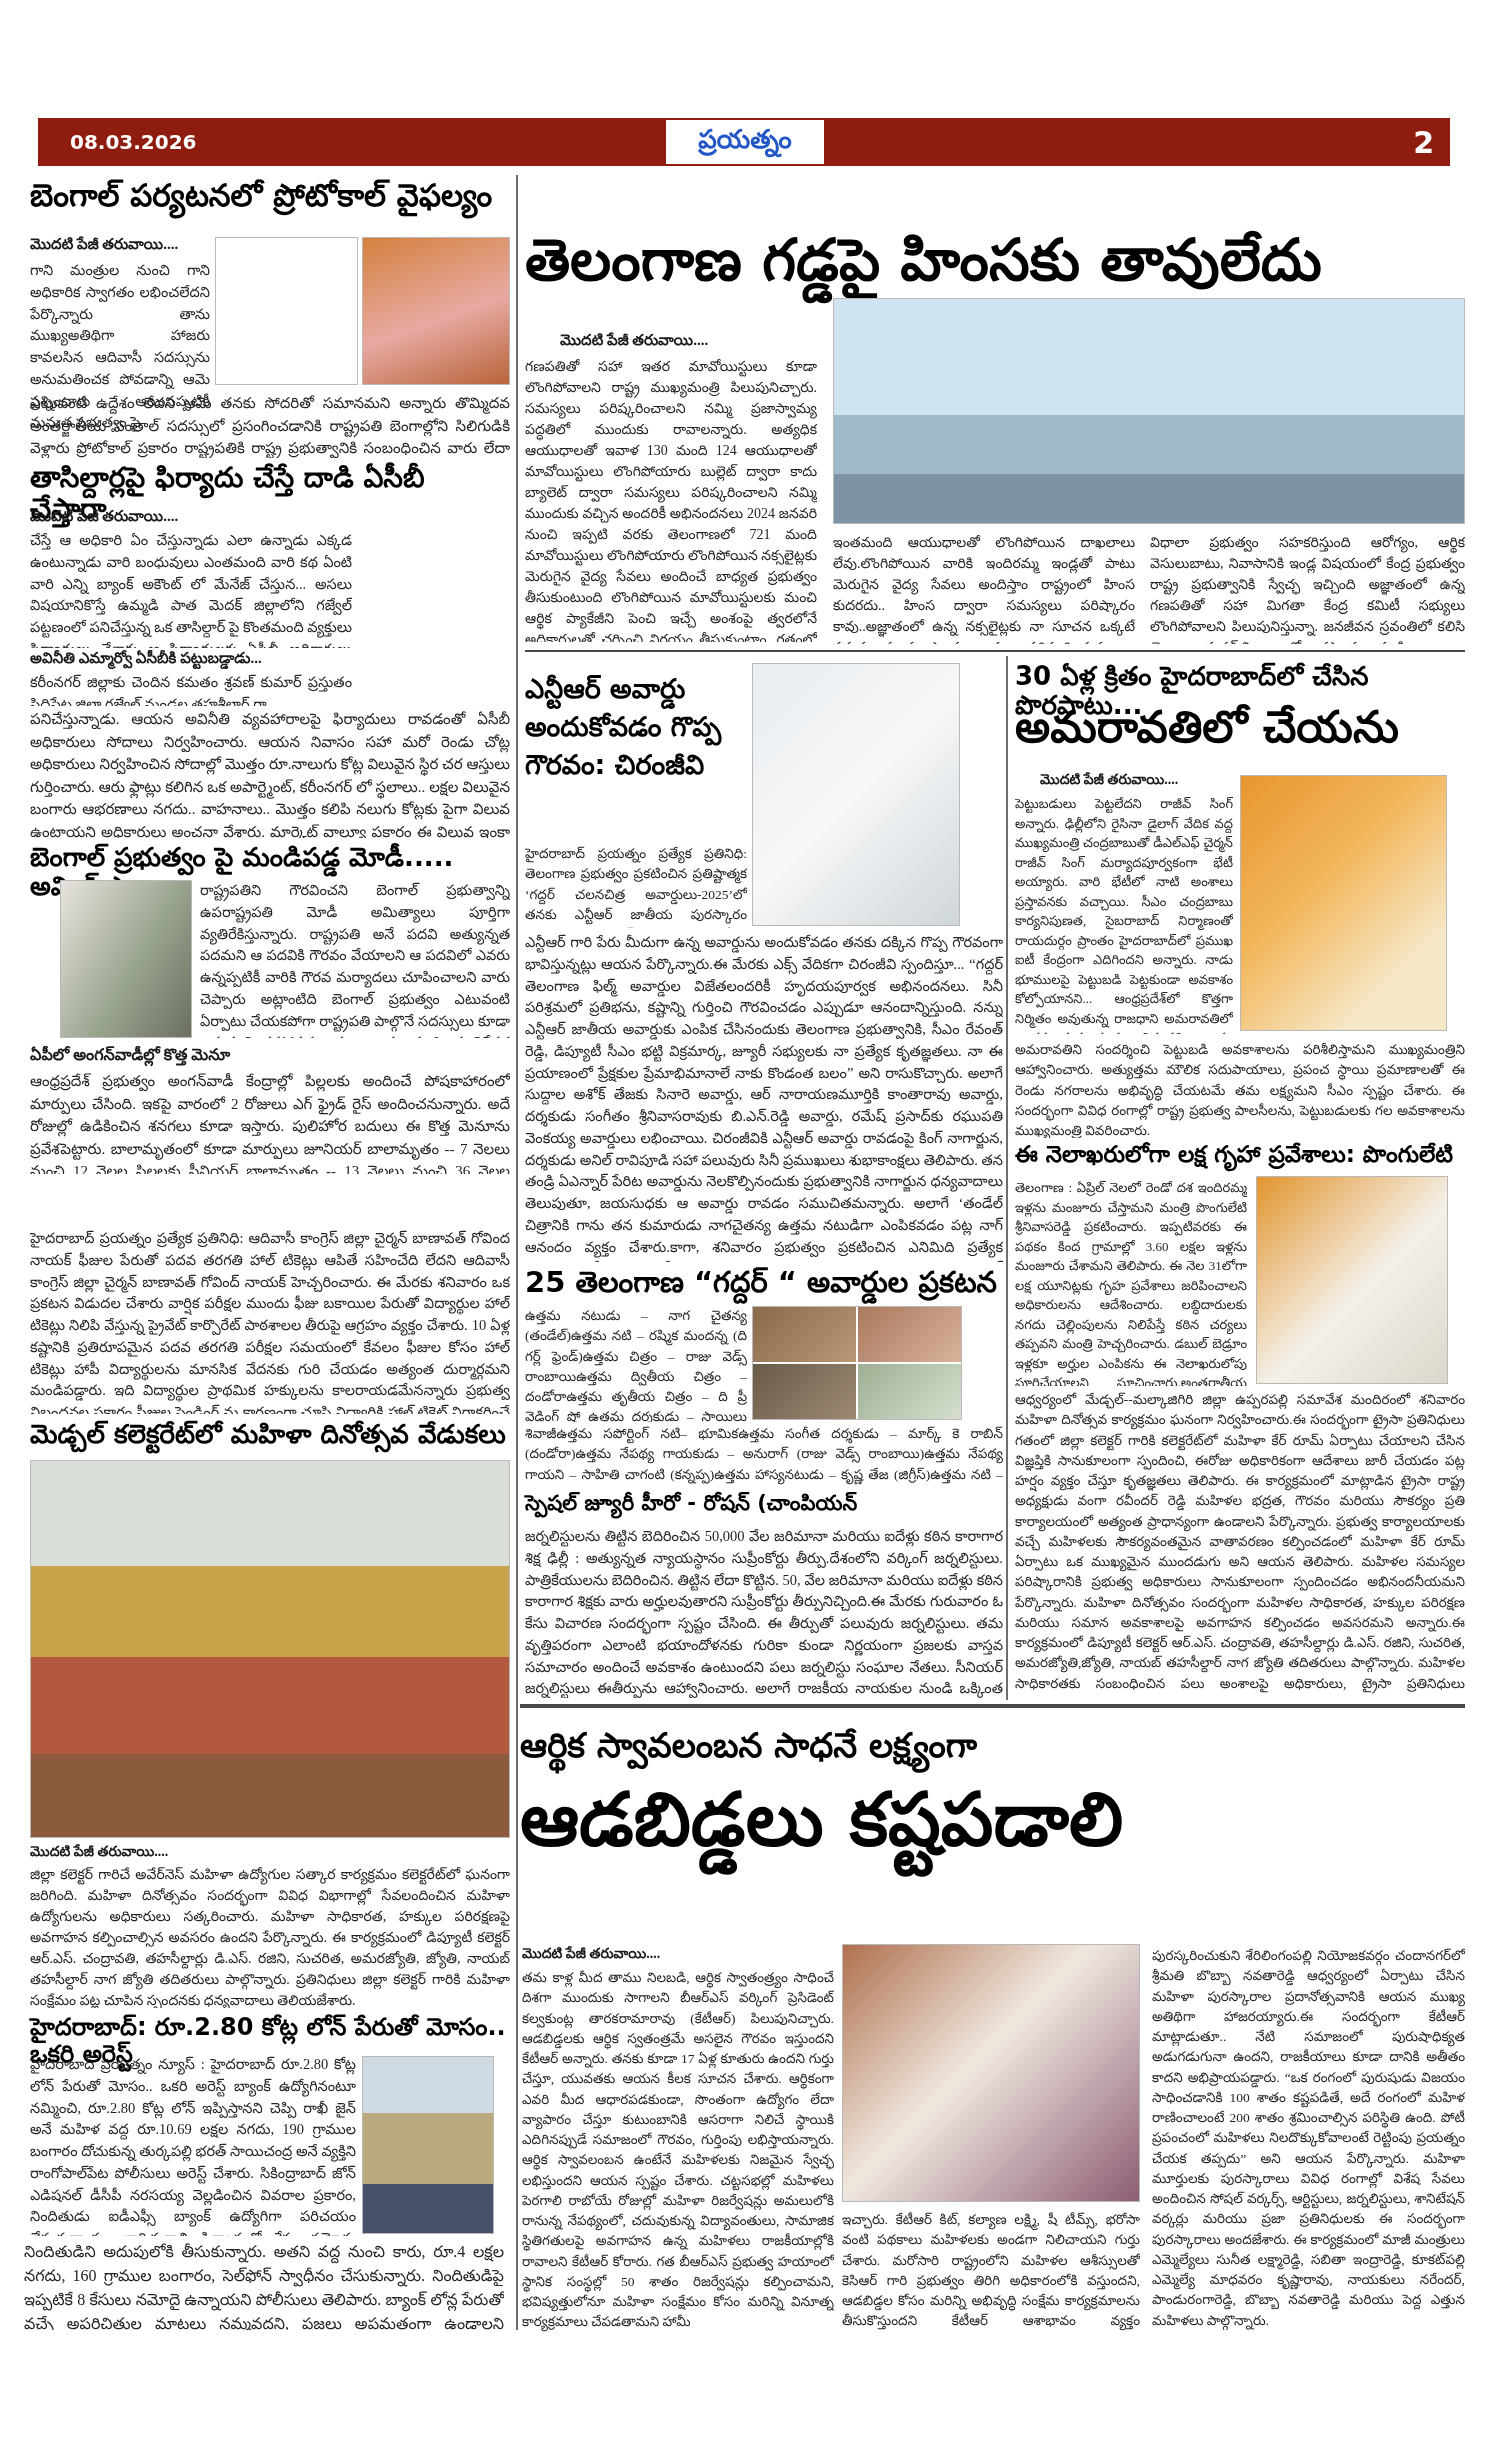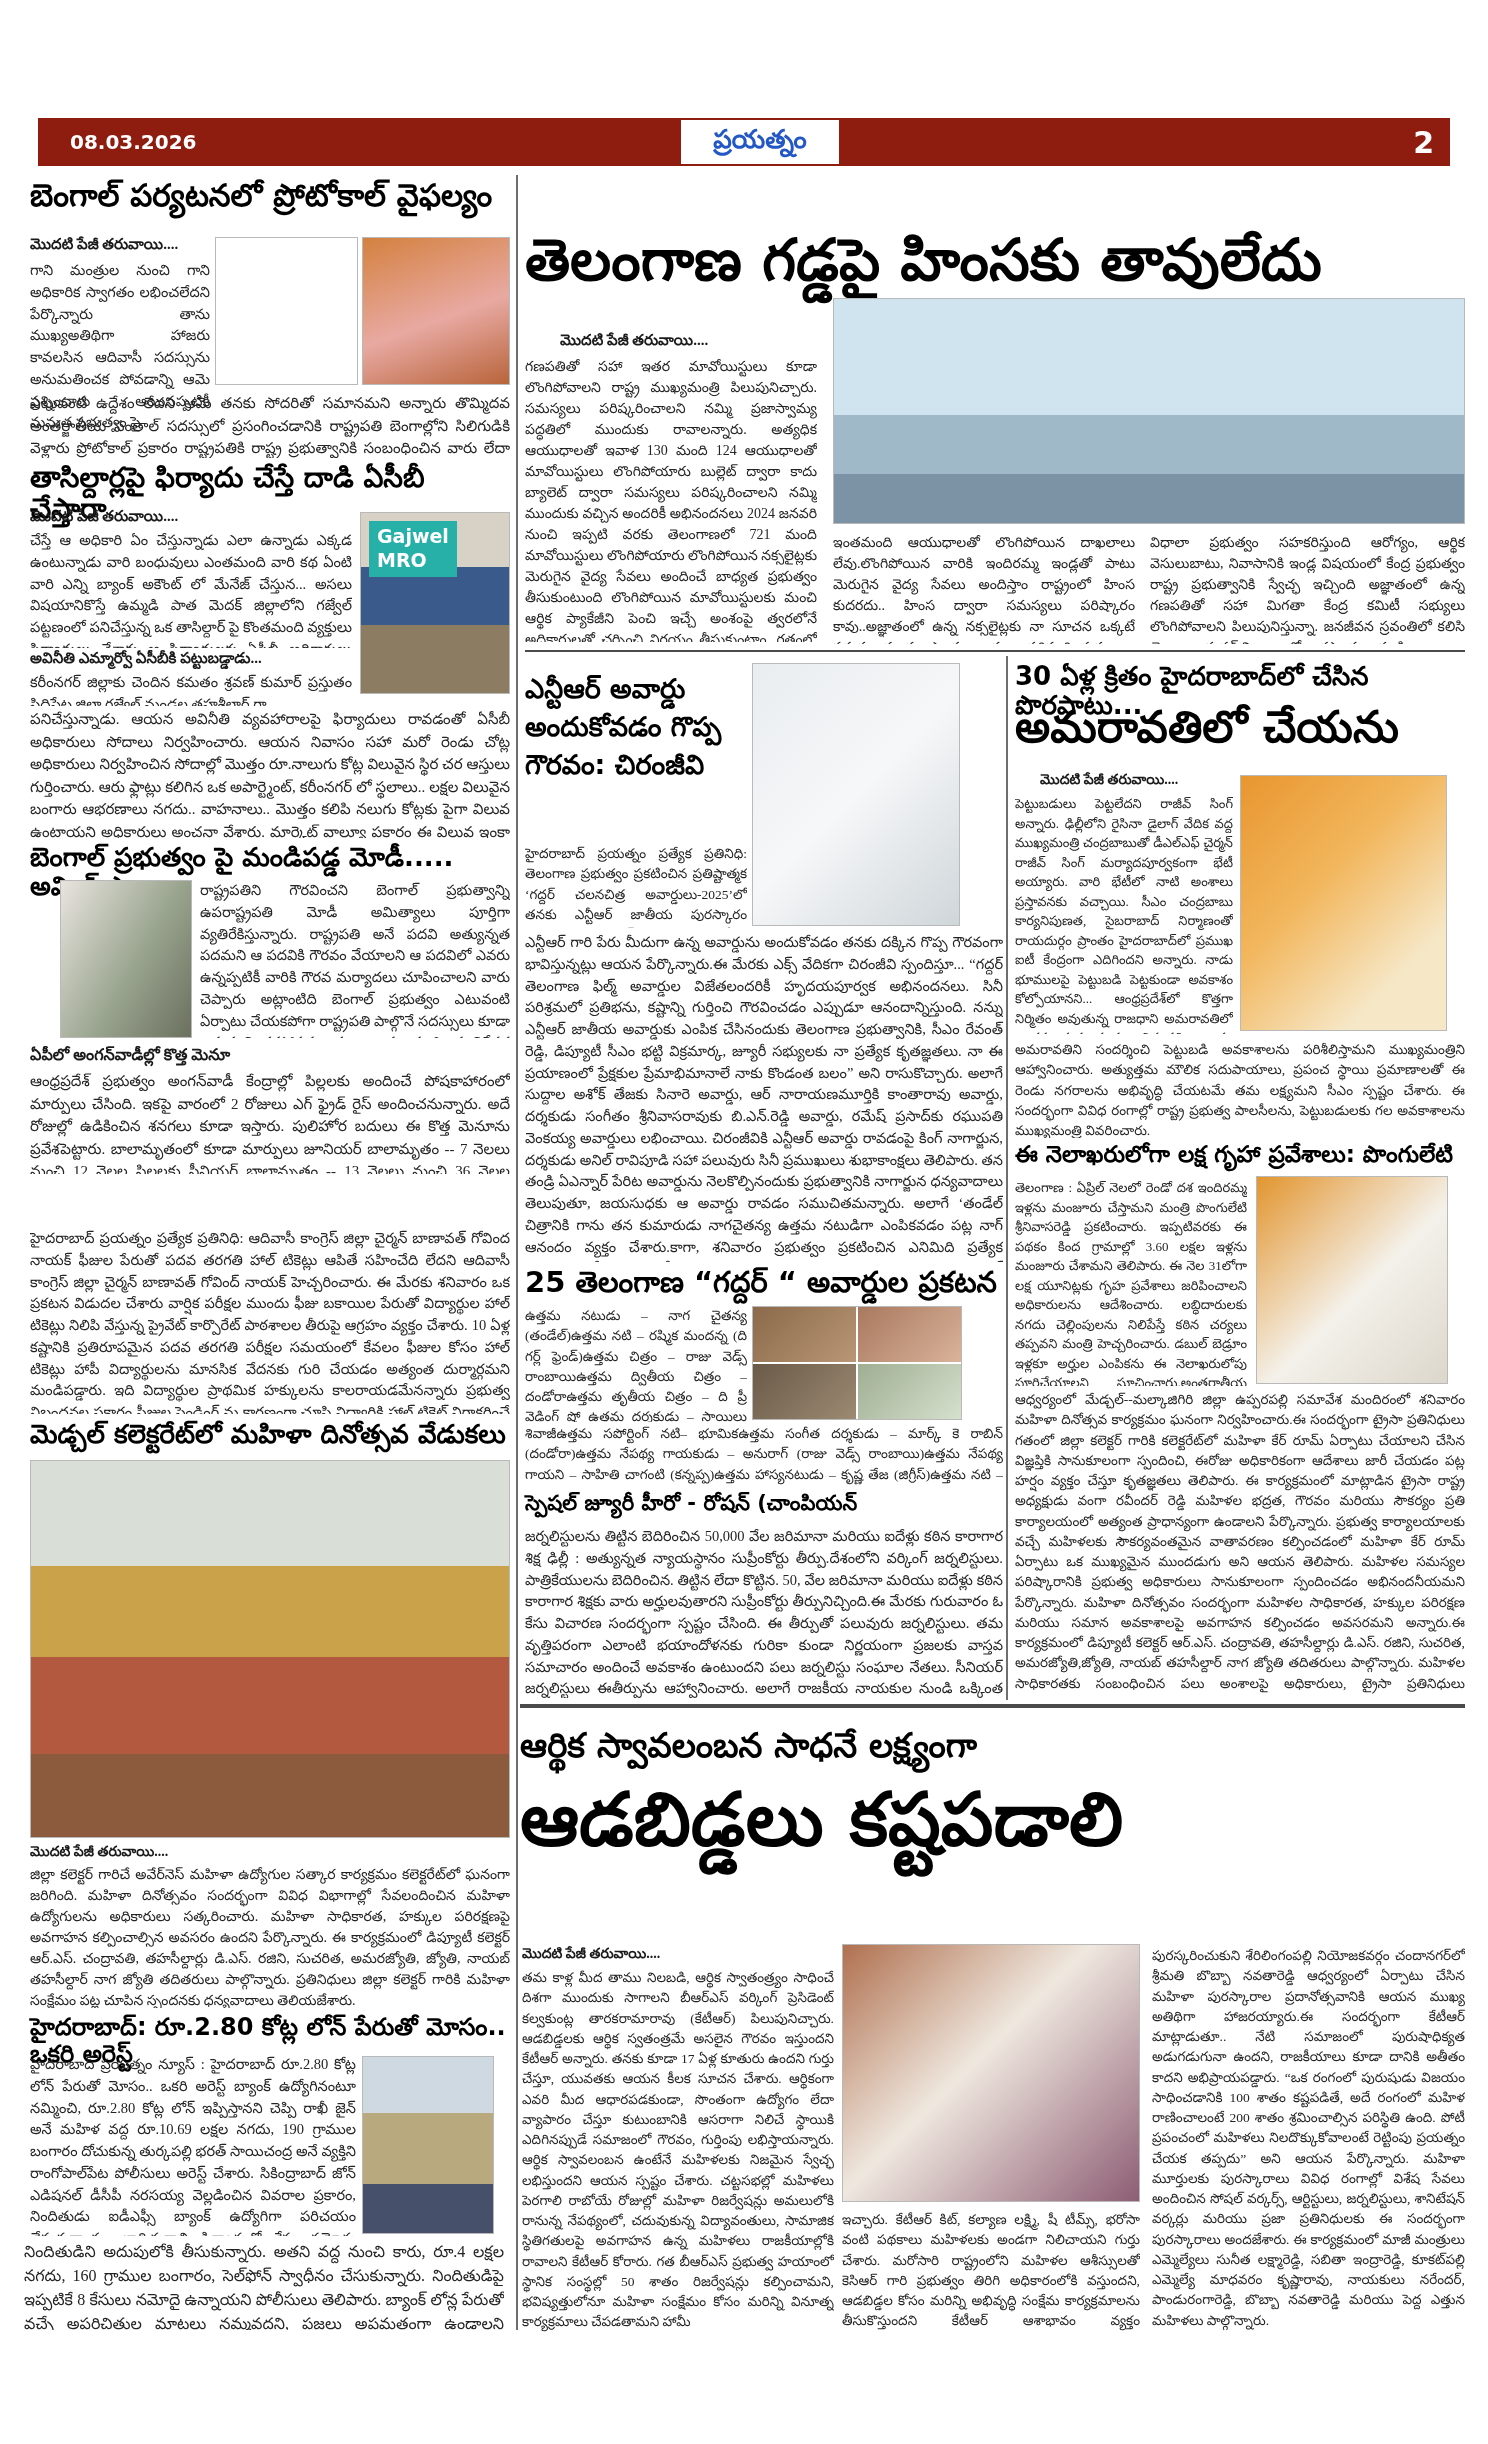--- a/index.html
+++ b/index.html
@@ -27,47 +27,41 @@
 </style>
 </head>
 <body>
 
 <div class="page">
 
   <div class="abs topbar" style="left:38px;top:118px;width:1412px;height:48px;">
     <span class="date">08.03.2026</span>
     <span class="pageno">2</span>
   </div>
-  <div class="abs masthead" style="left:681px;top:120px;width:158px;height:44px;">
+  <div class="abs masthead" style="left:666px;top:120px;width:158px;height:44px;">
     <span>ప్రయత్నం</span>
   </div>
 
   <div class="abs vrule" style="left:516px;top:175px;height:2155px;"></div>
   <div class="abs vrule" style="left:1006px;top:656px;height:1044px;"></div>
   <div class="abs hrule" style="left:525px;top:650px;width:940px;"></div>
   <div class="abs hrule" style="left:520px;top:1704px;width:945px;height:4px;"></div>
 
   <div class="abs hl ctr" style="left:30px;top:178px;width:480px;height:46px;font-size:31px;">బెంగాల్ పర్యటనలో ప్రోటోకాల్ వైఫల్యం</div>
   <div class="abs lead" style="left:30px;top:236px;width:220px;height:20px;font-size:15px;">మొదటి పేజీ తరువాయి....</div>
   <div class="abs bt" style="left:30px;top:260px;width:180px;height:198px;font-size:14.5px;">గాని మంత్రుల నుంచి గాని అధికారిక స్వాగతం లభించలేదని పేర్కొన్నారు తాను ముఖ్యఅతిథిగా హాజరు కావలసిన ఆదివాసీ సదస్సును అనుమతించక పోవడాన్ని ఆమె ప్రశ్నించారు అయినప్పటికీ మమత ప్రభుత్వం పై</div>
   <div class="abs ph" style="left:215px;top:237px;width:143px;height:148px;background:radial-gradient(circle at 60% 40%, #caa Destroy 0%, transparent 0%),linear-gradient(135deg,#8a2520,#c96a55 55%,#7e1f1a);"></div>
   <div class="abs ph" style="left:362px;top:237px;width:148px;height:148px;background:linear-gradient(160deg,#d4813f,#e8a9a2 55%,#b8643a);"></div>
   <div class="abs bt" style="left:30px;top:392px;width:480px;height:66px;font-size:15px;">ఎటువంటి ఉద్దేశం లేదని ఆమె తనకు సోదరితో సమానమని అన్నారు తొమ్మిదవ అంతర్జాతీయ సంతాల్ సదస్సులో ప్రసంగించడానికి రాష్ట్రపతి బెంగాల్లోని సిలిగుడికి వెళ్లారు ప్రోటోకాల్ ప్రకారం రాష్ట్రపతికి రాష్ట్ర ప్రభుత్వానికి సంబంధించిన వారు లేదా మంత్రులు వచ్చి స్వాగతం పలకాల్సి ఉంది అయితే అటువంటి ఏమి జరగకపోవడంతో రాష్ట్రపతి అసహనం వ్యక్తం చేశారు.</div>
 
   <div class="abs hl ctr" style="left:30px;top:462px;width:480px;height:42px;font-size:28px;">తాసిల్దార్లపై ఫిర్యాదు చేస్తే దాడి ఏసీబీ చేస్తారా</div>
   <div class="abs lead ctr" style="left:30px;top:508px;width:320px;height:20px;font-size:15px;">మొదటి పేజీ తరువాయి....</div>
   <div class="abs bt" style="left:30px;top:530px;width:322px;height:118px;font-size:14.5px;">చేస్తే ఆ అధికారి ఏం చేస్తున్నాడు ఎలా ఉన్నాడు ఎక్కడ ఉంటున్నాడు వారి బంధువులు ఎంతమంది వారి కథ ఏంటి వారి ఎన్ని బ్యాంక్ అకౌంట్ లో మేనేజ్ చేస్తున... అసలు విషయానికొస్తే ఉమ్మడి పాత మెదక్ జిల్లాలోని గజ్వేల్ పట్టణంలో పనిచేస్తున్న ఒక తాసిల్దార్ పై కొంతమంది వ్యక్తులు ఫిర్యాదులు చేశారు ఆ ఫిర్యాదులకు ఏసీబీ అధికారులు స్పందించిన తీరు ఇలా ఉంది.</div>
   <div class="abs lead" style="left:30px;top:650px;width:322px;height:20px;font-size:15px;">అవినీతి ఎమ్మార్వో ఏసీబీకి పట్టుబడ్డాడు...</div>
   <div class="abs bt" style="left:30px;top:672px;width:322px;height:34px;font-size:14.5px;">కరీంనగర్ జిల్లాకు చెందిన కమతం శ్రవణ్ కుమార్ ప్రస్తుతం సిద్దిపేట జిల్లా గజ్వేల్ మండల తహశీల్దార్ గా</div>
-  <div class="abs ph" style="left:360px;top:512px;width:150px;height:182px;background:linear-gradient(180deg,#d8d2c6 0 30%,#3a5a8c 30% 62%,#8c7d62 62% 100%);">
-    <div class="teal-label">
-      <div>Gajwel</div>
-      <div>MRO</div>
-    </div>
-  </div>
   <div class="abs bt" style="left:30px;top:708px;width:480px;height:130px;font-size:15px;">పనిచేస్తున్నాడు. ఆయన అవినీతి వ్యవహారాలపై ఫిర్యాదులు రావడంతో ఏసీబీ అధికారులు సోదాలు నిర్వహించారు. ఆయన నివాసం సహా మరో రెండు చోట్ల అధికారులు నిర్వహించిన సోదాల్లో మొత్తం రూ.నాలుగు కోట్ల విలువైన స్థిర చర ఆస్తులు గుర్తించారు. ఆరు ఫ్లాట్లు కలిగిన ఒక అపార్ట్మెంట్, కరీంనగర్ లో స్థలాలు.. లక్షల విలువైన బంగారు ఆభరణాలు నగదు.. వాహనాలు.. మొత్తం కలిపి నలుగు కోట్లకు పైగా విలువ ఉంటాయని అధికారులు అంచనా వేశారు. మార్కెట్ వాల్యూ ప్రకారం ఈ విలువ ఇంకా ఎక్కువే ఉంటుందని తెలిపారు.</div>
 
   <div class="abs hl ctr" style="left:30px;top:843px;width:480px;height:32px;font-size:26px;">బెంగాల్ ప్రభుత్వం పై మండిపడ్డ మోడీ..... అమిత్ షా</div>
   <div class="abs ph" style="left:60px;top:880px;width:132px;height:158px;background:linear-gradient(120deg,#e8e4df,#9aa58f 55%,#6b705f);"></div>
   <div class="abs bt" style="left:200px;top:880px;width:310px;height:158px;font-size:14.5px;">రాష్ట్రపతిని గౌరవించని బెంగాల్ ప్రభుత్వాన్ని ఉపరాష్ట్రపతి మోడీ అమిత్యాలు పూర్తిగా వ్యతిరేకిస్తున్నారు. రాష్ట్రపతి అనే పదవి అత్యున్నత పదమని ఆ పదవికి గౌరవం వేయాలని ఆ పదవిలో ఎవరు ఉన్నప్పటికీ వారికి గౌరవ మర్యాదలు చూపించాలని వారు చెప్పారు అట్లాంటిది బెంగాల్ ప్రభుత్వం ఎటువంటి ఏర్పాటు చేయకపోగా రాష్ట్రపతి పాల్గొనే సదస్సులు కూడా అనుమతించకపోవడం పట్ల వారు పూర్తి వ్యతిరేకత ఉన్నారు.</div>
   <div class="abs lead" style="left:30px;top:1046px;width:480px;height:22px;font-size:16px;">ఏపీలో అంగన్‌వాడీల్లో కొత్త మెనూ</div>
   <div class="abs bt" style="left:30px;top:1070px;width:480px;height:104px;font-size:15px;">ఆంధ్రప్రదేశ్ ప్రభుత్వం అంగన్‌వాడీ కేంద్రాల్లో పిల్లలకు అందించే పోషకాహారంలో మార్పులు చేసింది. ఇకపై వారంలో 2 రోజులు ఎగ్ ఫ్రైడ్ రైస్ అందించనున్నారు. అదే రోజుల్లో ఉడికించిన శనగలు కూడా ఇస్తారు. పులిహోర బదులు ఈ కొత్త మెనూను ప్రవేశపెట్టారు. బాలామృతంలో కూడా మార్పులు జూనియర్ బాలామృతం -- 7 నెలలు నుంచి 12 నెలల పిల్లలకు సీనియర్ బాలామృతం -- 13 నెలలు నుంచి 36 నెలల పిల్లలకు.</div>
 
   <div class="abs bt" style="left:30px;top:1228px;width:480px;height:186px;font-size:14.5px;">హైదరాబాద్ ప్రయత్నం ప్రత్యేక ప్రతినిధి:  ఆదివాసీ కాంగ్రెస్ జిల్లా చైర్మన్ బాణావత్ గోవింద నాయక్  ఫీజుల పేరుతో పదవ తరగతి హాల్ టికెట్లు ఆపితే సహించేది  లేదని ఆదివాసీ కాంగ్రెస్ జిల్లా చైర్మన్ బాణావత్ గోవింద్ నాయక్ హెచ్చరించారు. ఈ మేరకు శనివారం ఒక ప్రకటన విడుదల చేశారు వార్షిక పరీక్షల ముందు ఫీజు బకాయిల పేరుతో విద్యార్థుల హాల్ టికెట్లు నిలిపి వేస్తున్న ప్రైవేట్ కార్పొరేట్ పాఠశాలల తీరుపై ఆగ్రహం వ్యక్తం చేశారు. 10 ఏళ్ల కష్టానికి ప్రతిరూపమైన పదవ తరగతి పరీక్షల సమయంలో కేవలం ఫీజుల కోసం హాల్ టికెట్లు హాపీ విద్యార్థులను మానసిక వేదనకు గురి చేయడం అత్యంత దుర్మార్గమని మండిపడ్డారు. ఇది విద్యార్థుల ప్రాథమిక హక్కులను కాలరాయడమేనన్నారు ప్రభుత్వ నిబంధనల ప్రకారం ఫీజుల పెండింగ్ ను కారణంగా చూపి విద్యార్థికి హాల్ టికెట్ నిరాకరించే అధికారం ఏ పాఠశాల యాజమాన్యానికి లేదని ఆయన స్పష్టం చేశారు విద్యార్థుల భవిష్యత్తులో ఆడుకోవద్దన్నారు హాల్ టికెట్ల వేధింపులపై ఫిర్యాదు చేయడానికి జిల్లా విద్యాశాఖ కార్యాలయం ప్రత్యేక ఫోన్ నెంబర్ లేదంటే హెల్ప్ డెస్క్ ఏర్పాటు చేయాలని సూచించారు</div>
 

